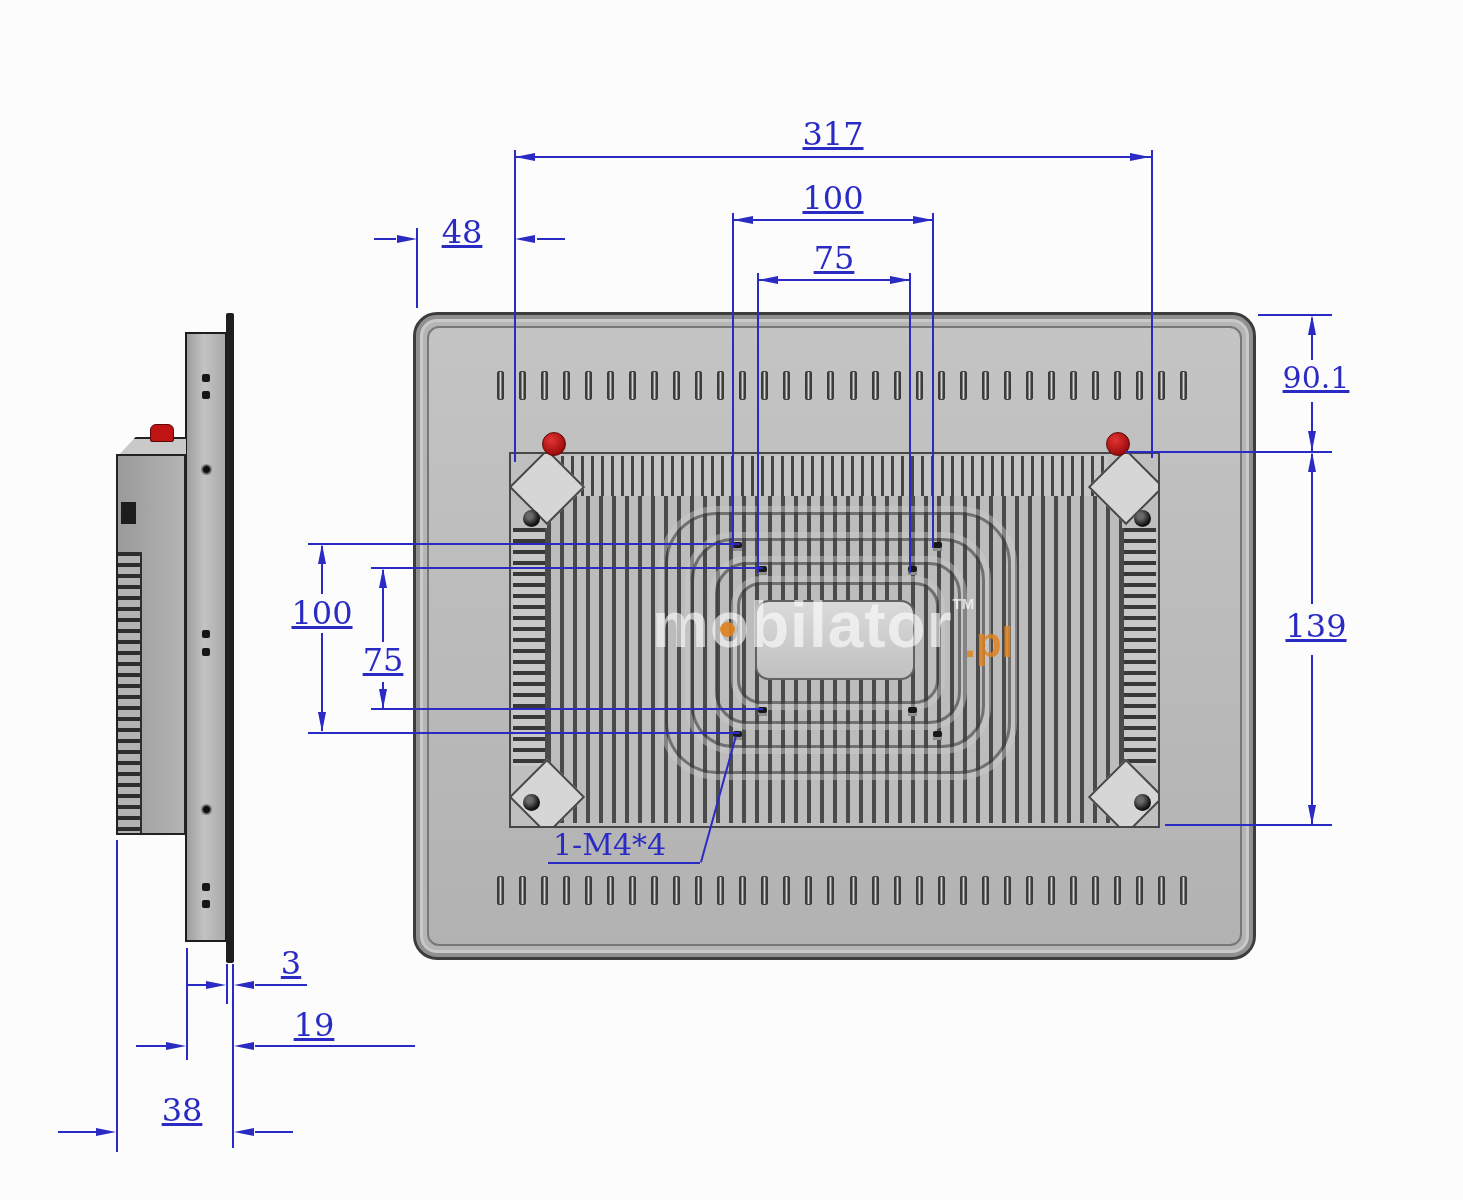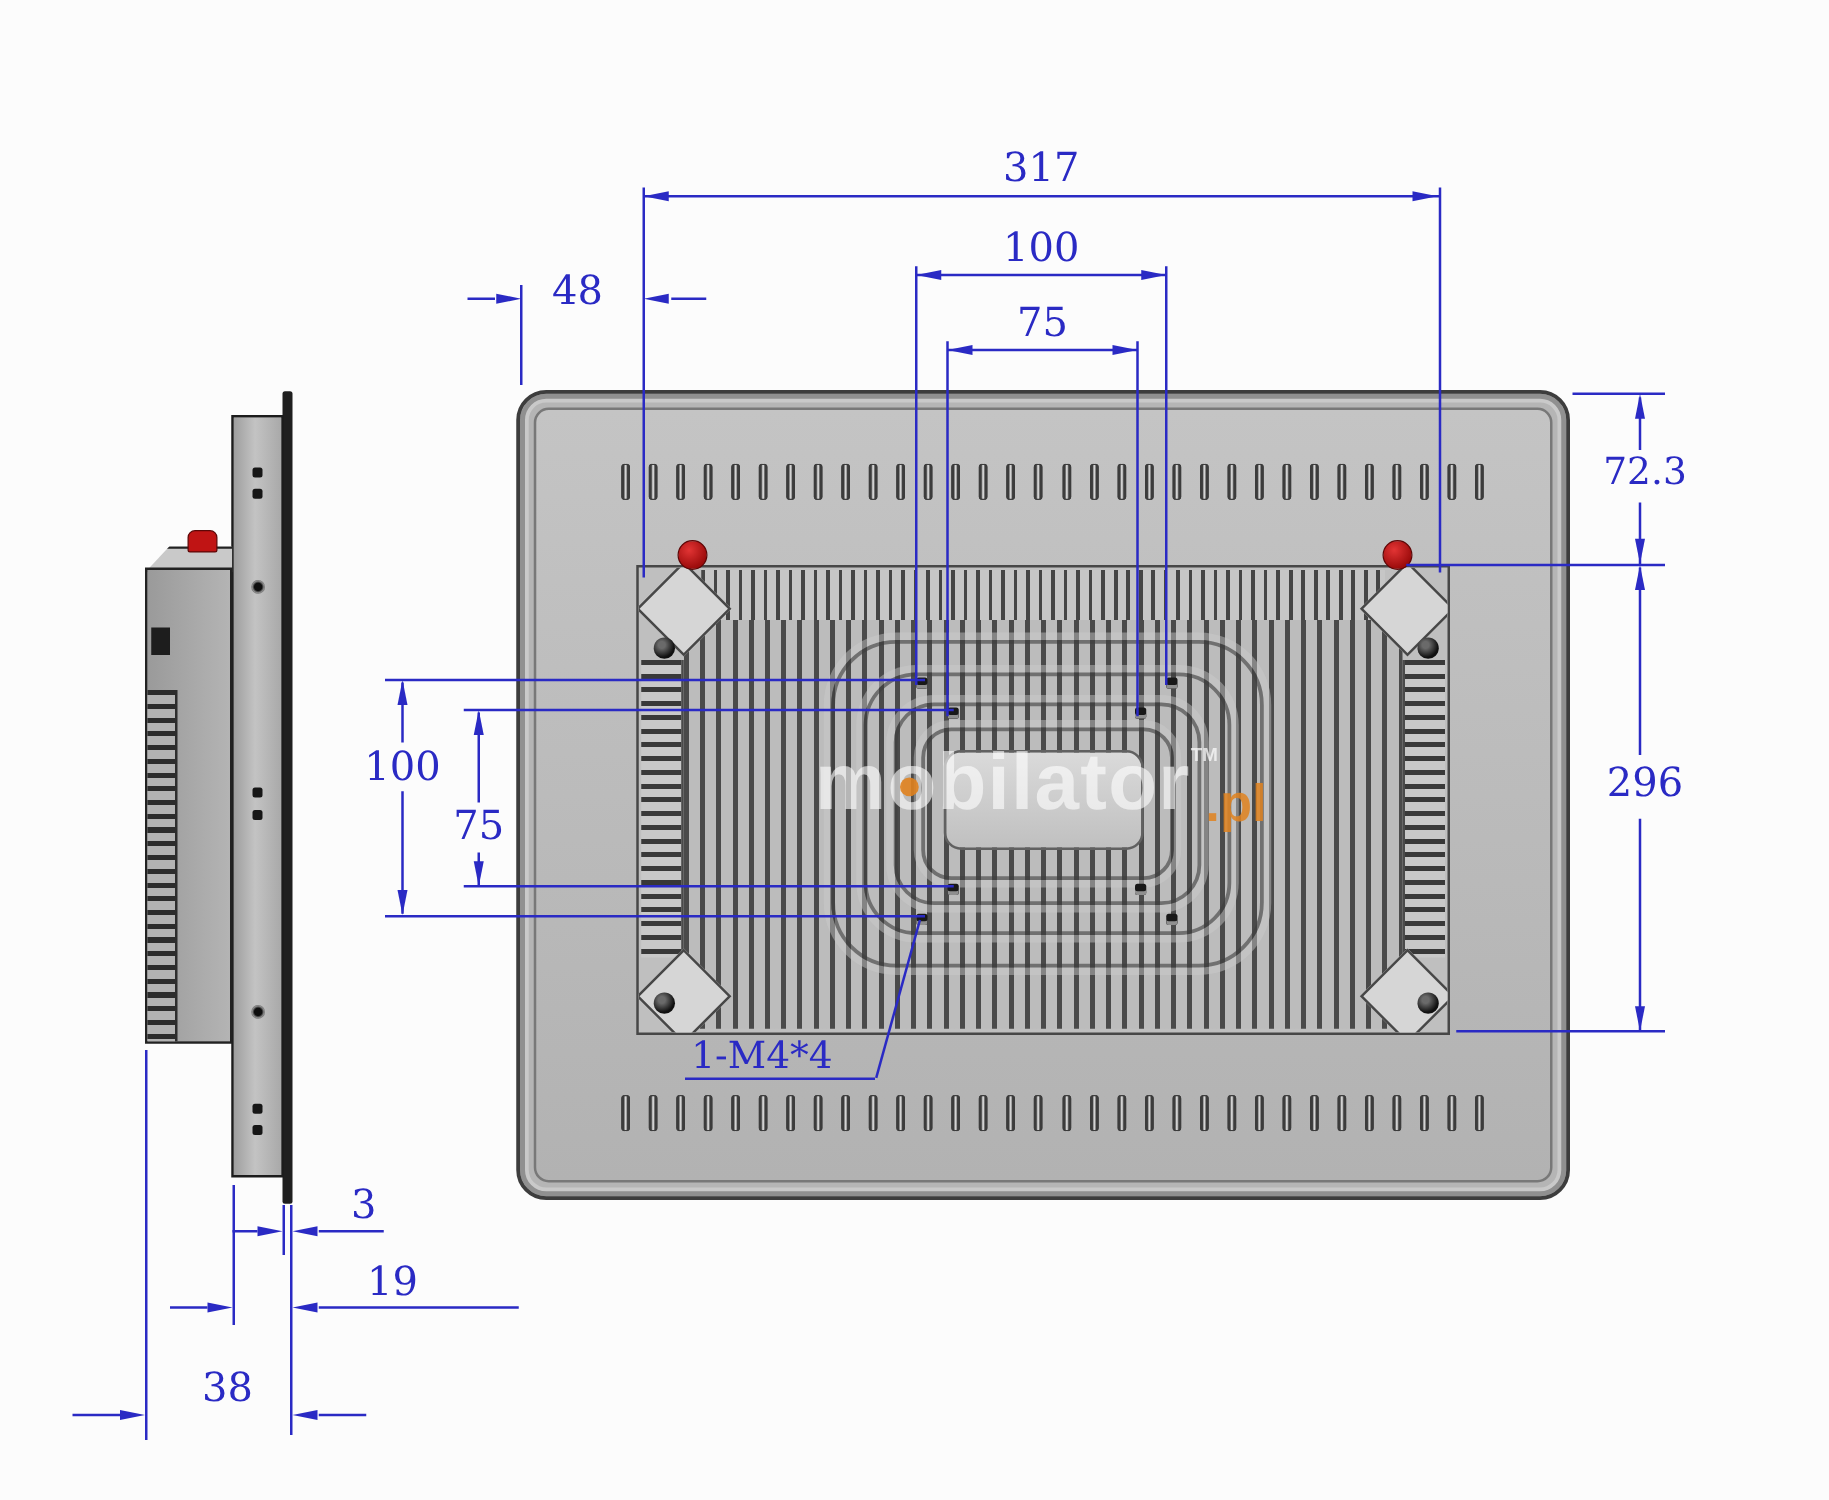--- a/index.html
+++ b/index.html
@@ -17,21 +17,21 @@
   .dl-v{width:2px;}
   .arr{position:absolute;width:0;height:0;border-style:solid;}
   .arr-l{border-width:4px 20px 4px 0;border-color:transparent var(--blue) transparent transparent;}
   .arr-r{border-width:4px 0 4px 20px;border-color:transparent transparent transparent var(--blue);}
   .arr-u{border-width:0 4px 20px 4px;border-color:transparent transparent var(--blue) transparent;}
   .arr-d{border-width:20px 4px 0 4px;border-color:var(--blue) transparent transparent transparent;}
   .dim-label{
     position:absolute;color:var(--blue);font-family:"DejaVu Serif","Liberation Serif",serif;
     font-size:32px;line-height:1;white-space:nowrap;z-index:11;
   }
-  .ctr{transform:translateX(-50%);}
+  .ctr{transform:translateX(-50%);text-decoration:underline;}
   .dims{position:absolute;inset:0;z-index:10;}
   
   .sv-bezel{position:absolute;left:226px;top:313px;width:8px;height:650px;background:#1f1f1f;border-radius:2px;}
   .sv-bar{position:absolute;left:185px;top:332px;width:42px;height:610px;box-sizing:border-box;
     background:linear-gradient(90deg,#9e9e9e,#c3c3c3 45%,#a9a9a9);border:2px solid #1c1c1c;}
   .sv-hole-sq{position:absolute;width:8px;height:8px;background:#161616;border-radius:2px;left:15px;}
   .sv-hole-c{position:absolute;width:11px;height:11px;border-radius:50%;left:14px;
     background:radial-gradient(circle,#0e0e0e 38%,#8b8b8b 60%,#3a3a3a 100%);}
   .sv-hs{position:absolute;left:116px;top:454px;width:70px;height:381px;box-sizing:border-box;
     background:linear-gradient(90deg,#9a9a9a,#b4b4b4);border:2px solid #222;}
@@ -255,30 +255,30 @@
       <span class="dim-label ctr" style="left:462px;top:216px;">48</span>
     </div>
 
     <div>
       <div class="dl dl-h" style="left:1258px;top:314px;width:74px;"></div>
       <div class="dl dl-h" style="left:1125px;top:451px;width:207px;"></div>
       <div class="dl dl-v" style="left:1311px;top:318px;height:42px;"></div>
       <div class="dl dl-v" style="left:1311px;top:402px;height:50px;"></div>
       <div class="arr arr-u" style="left:1308px;top:315px;"></div>
       <div class="arr arr-d" style="left:1308px;top:431px;"></div>
-      <span class="dim-label ctr" style="left:1316px;top:363px;font-size:30px;">72.3</span>
+      <span class="dim-label ctr" style="left:1316px;top:363px;font-size:30px;">90.1</span>
     </div>
 
     <div>
       <div class="dl dl-v" style="left:1311px;top:454px;height:150px;"></div>
       <div class="dl dl-v" style="left:1311px;top:655px;height:170px;"></div>
       <div class="arr arr-u" style="left:1308px;top:452px;"></div>
       <div class="arr arr-d" style="left:1308px;top:805px;"></div>
       <div class="dl dl-h" style="left:1165px;top:824px;width:167px;"></div>
-      <span class="dim-label ctr" style="left:1316px;top:610px;">296</span>
+      <span class="dim-label ctr" style="left:1316px;top:610px;">139</span>
     </div>
 
     <div>
       <div class="dl dl-h" style="left:308px;top:543px;width:432px;"></div>
       <div class="dl dl-h" style="left:308px;top:732px;width:432px;"></div>
       <div class="dl dl-v" style="left:321px;top:546px;height:48px;"></div>
       <div class="dl dl-v" style="left:321px;top:633px;height:98px;"></div>
       <div class="arr arr-u" style="left:318px;top:544px;"></div>
       <div class="arr arr-d" style="left:318px;top:712px;"></div>
       <span class="dim-label ctr" style="left:322px;top:597px;">100</span>

